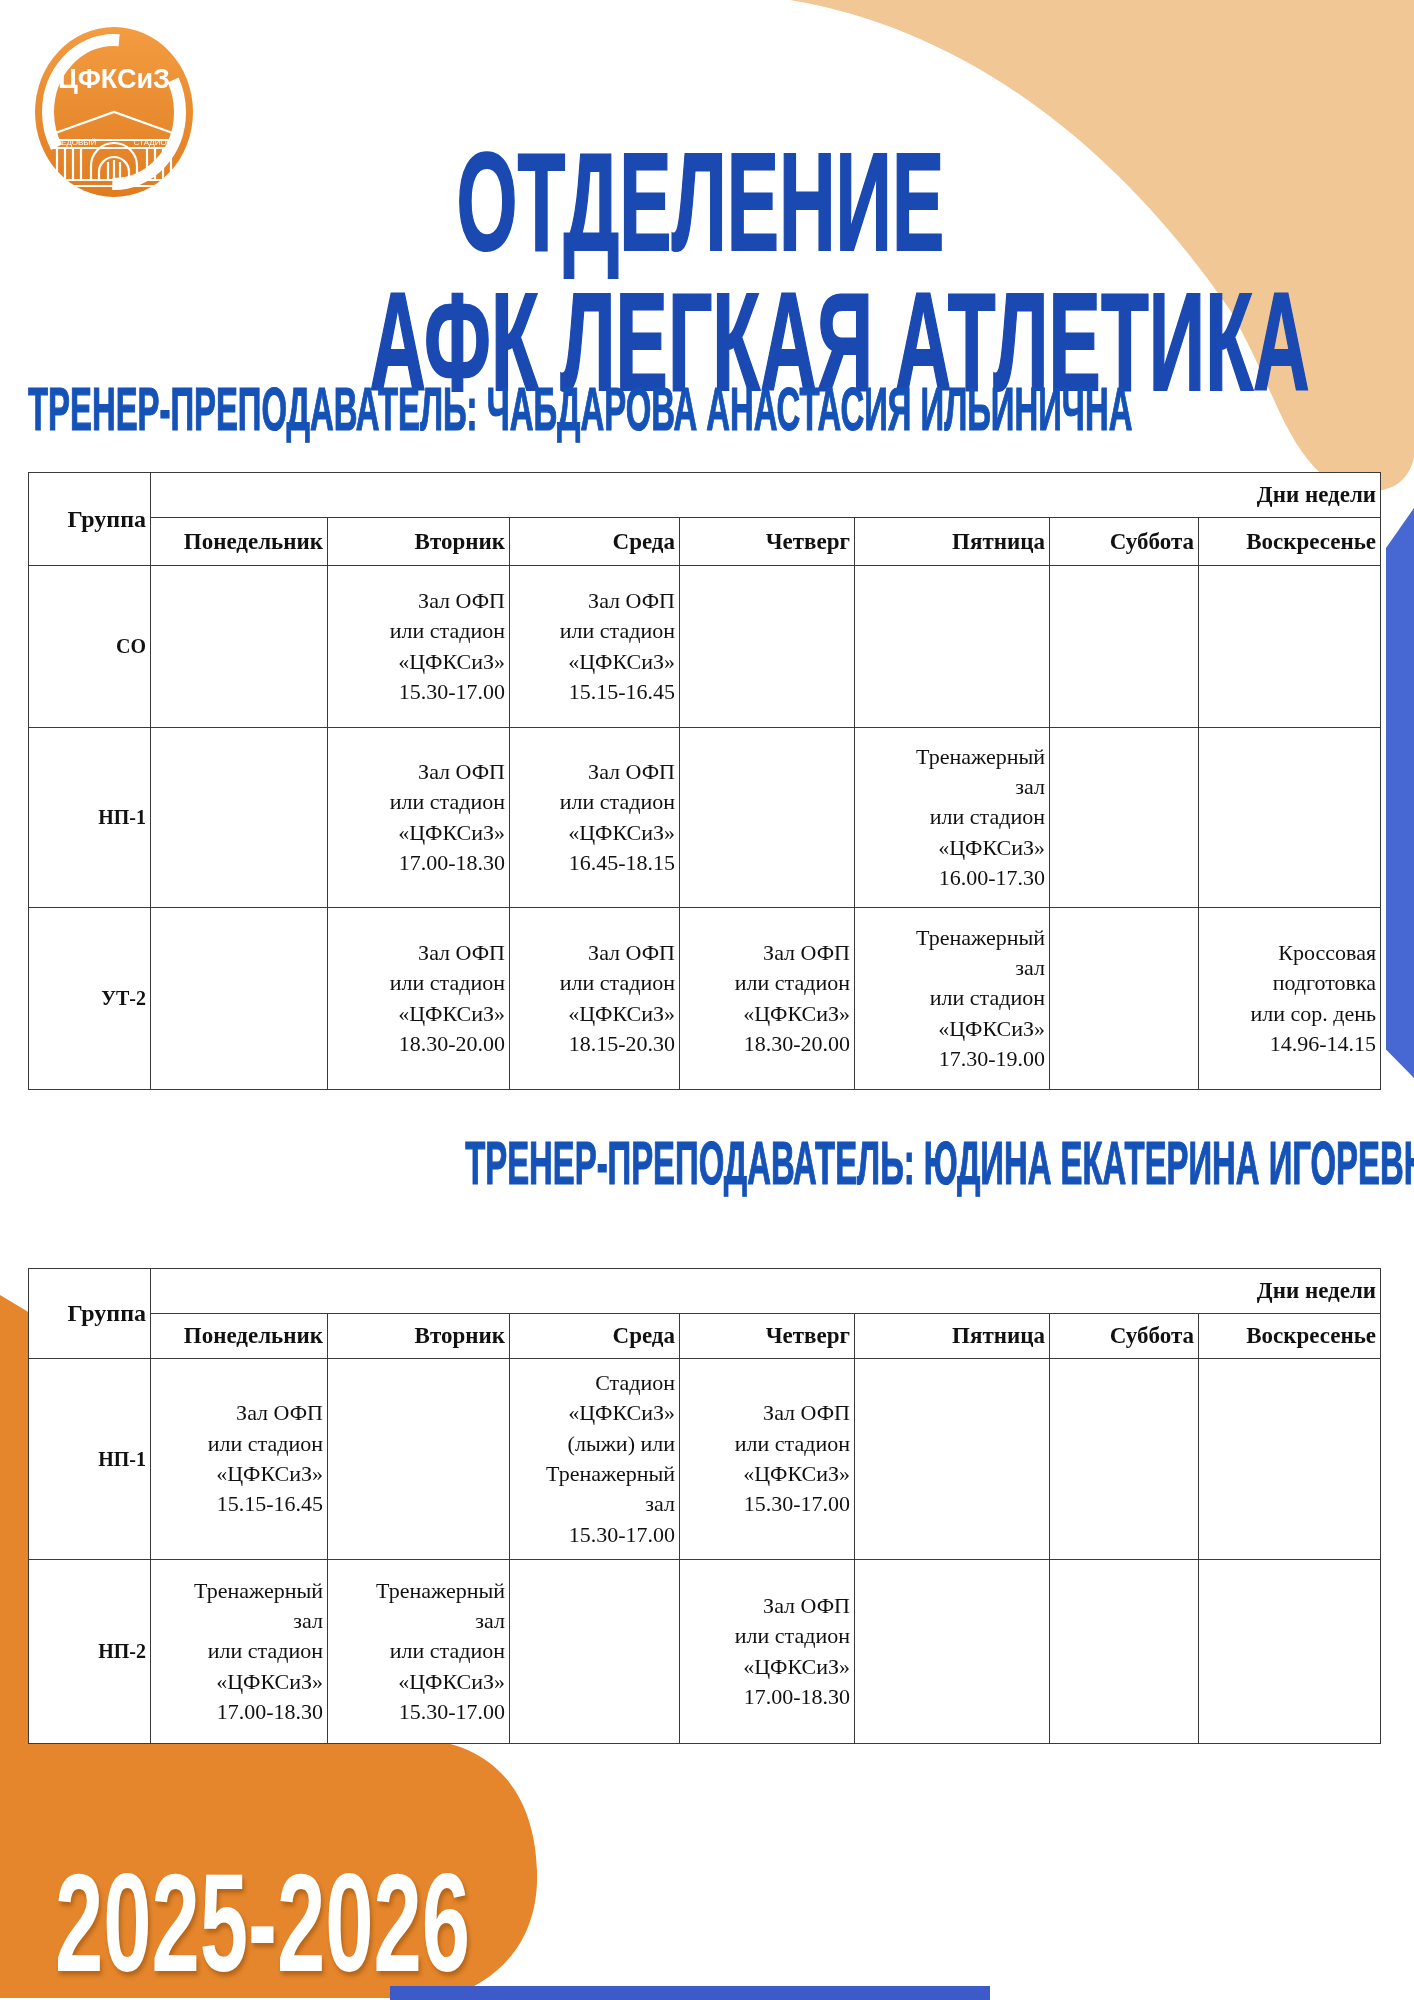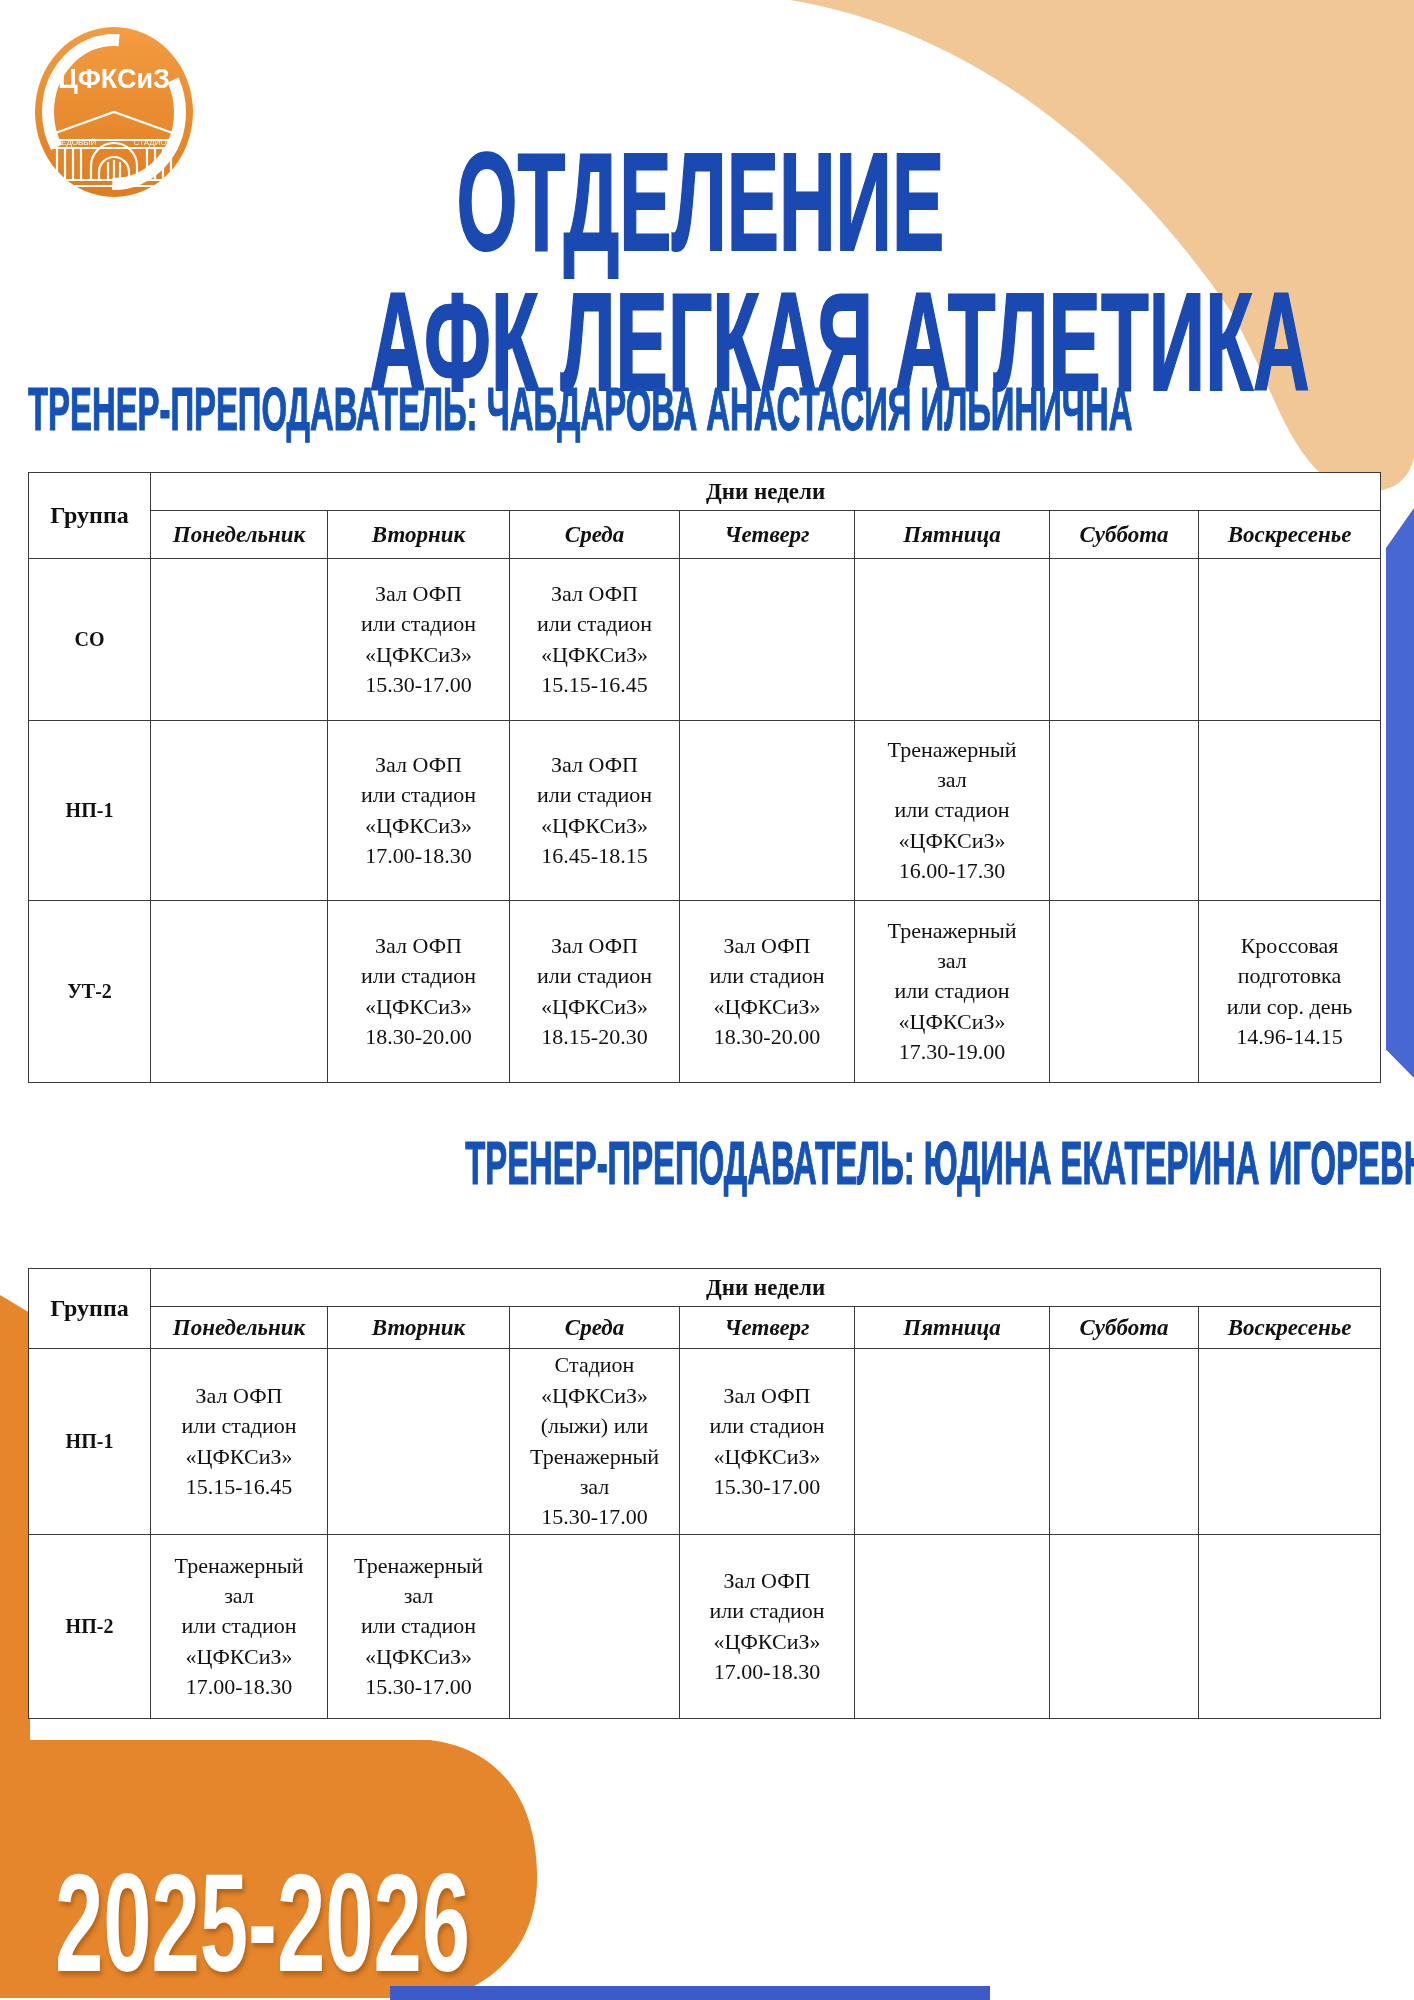--- a/index.html
+++ b/index.html
@@ -32,23 +32,23 @@
   #heading1{left:28px;top:378px;}
   #heading1>span{display:inline-block;transform:scaleX(0.53);transform-origin:left center;}
   #heading2{left:28px;top:1132px;width:1352px;text-align:center;}
   #heading2>span{display:inline-block;transform:scaleX(0.53);transform-origin:center;}
 
   
   table.sched{position:absolute;left:28px;border-collapse:collapse;table-layout:fixed;
       width:1352px;background:#fff;font-family:"Liberation Serif",serif;color:#111;}
   #table1{top:472px;}
   #table2{top:1268px;}
-  table.sched td{border:1.5px solid #3a3a3a;padding:0 4px;text-align:center;vertical-align:middle;}
+  table.sched td{border:1.5px solid #3a3a3a;padding:9px 4px;text-align:right;vertical-align:middle;}
   td.dni{font-weight:700;font-size:23px;}
-  td.day{font-weight:700;font-size:23px;font-style:italic;}
+  td.day{font-weight:700;font-size:23px;}
   td.grouphdr{font-weight:700;font-size:24px;}
   td.group{font-weight:700;font-size:20px;}
   td.cell{font-size:22px;line-height:1.38;white-space:pre-line;}
   tr.h38{height:38px;}  tr.h48{height:48px;}  tr.h42{height:42px;}
   tr.h162{height:162px;} tr.h180{height:180px;} tr.h182{height:182px;}
   tr.h186{height:186px;} tr.h184{height:184px;}
 
   
   #years{left:55px;top:1853px;color:#ffffff;font-weight:700;font-size:140px;line-height:140px;
       white-space:nowrap;text-shadow:3px 4px 6px rgba(120,60,0,0.45);}

